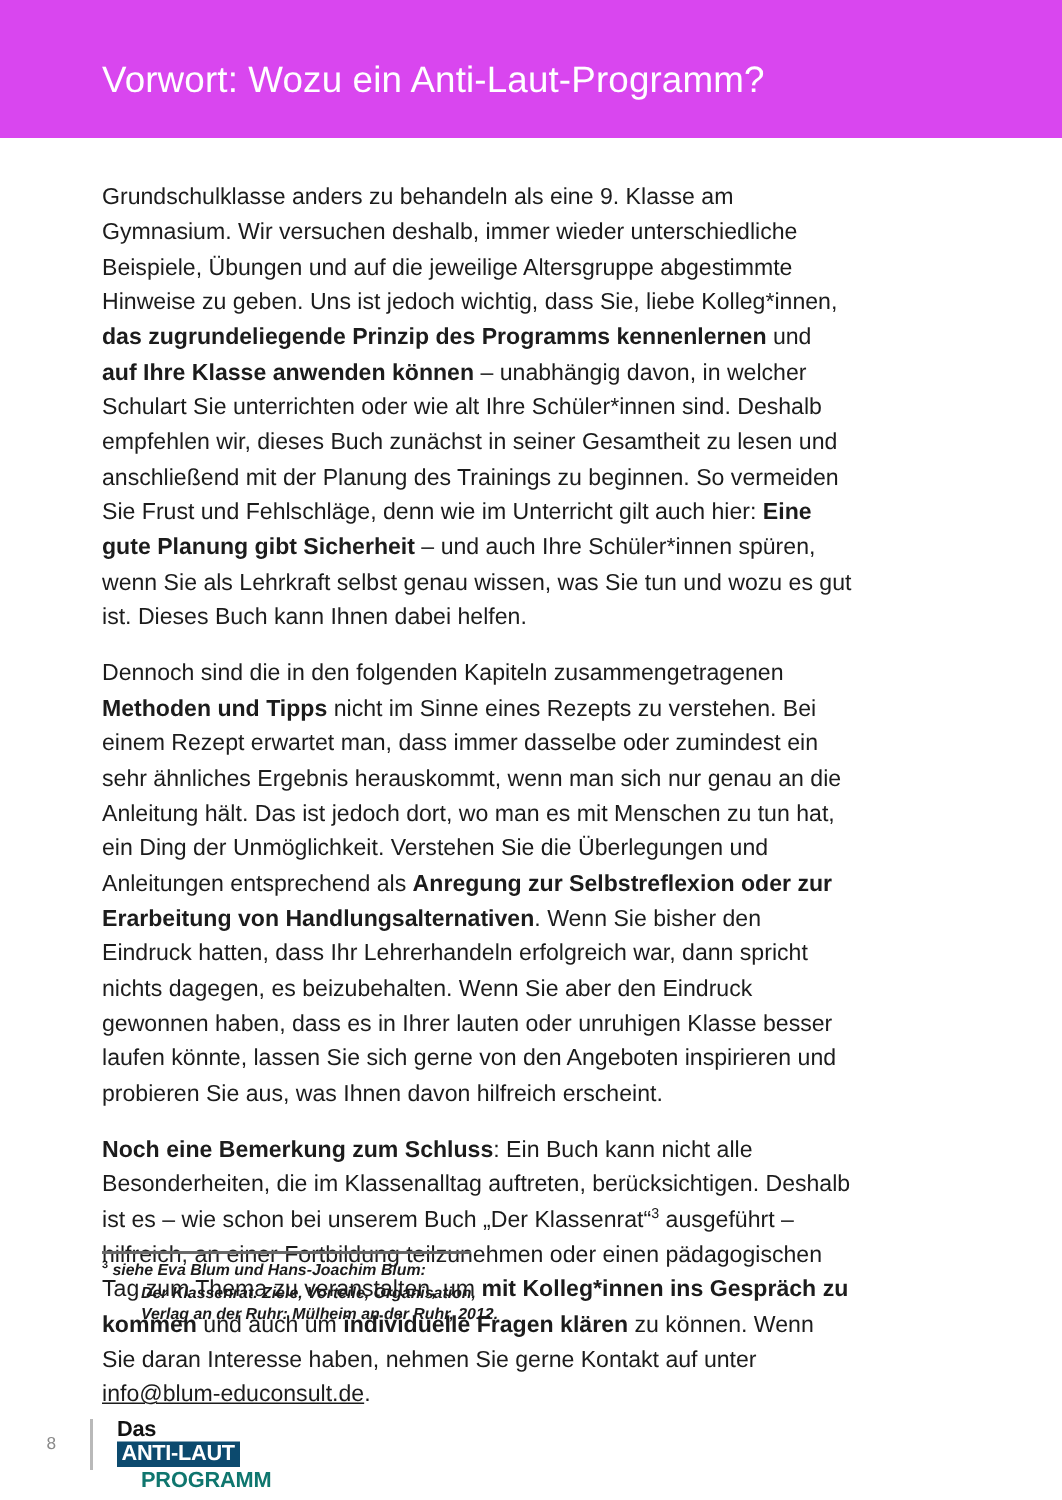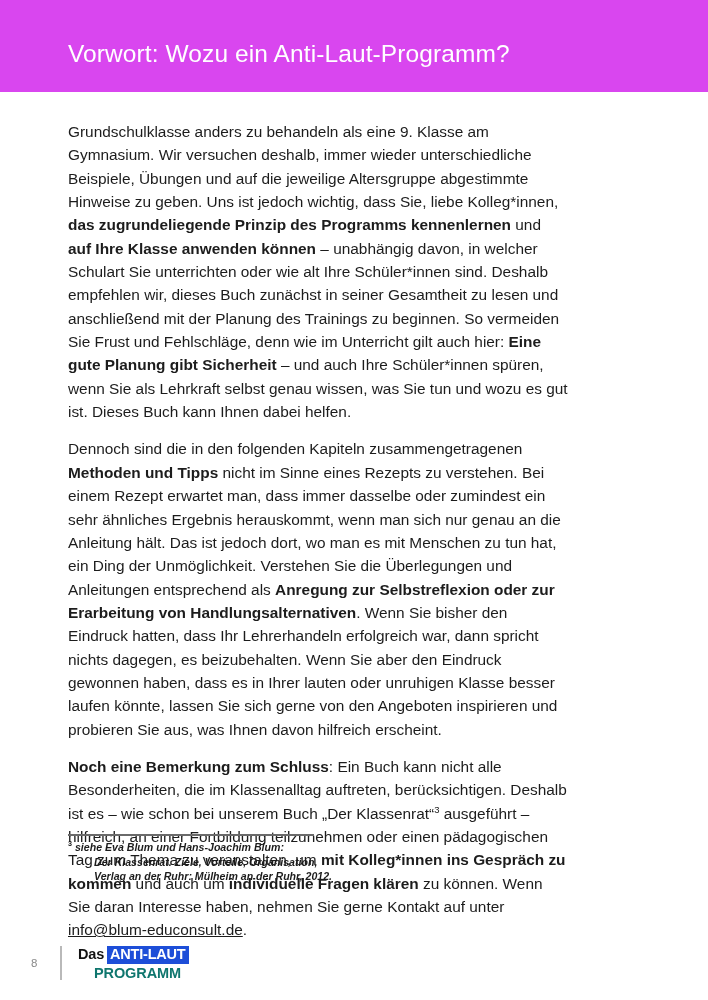--- a/index.html
+++ b/index.html
@@ -123,33 +123,34 @@
   .logo {
     position: absolute;
     left: 78px;
     top: 2px;
     line-height: 1;
   }
   .logo-row1 {
     display: flex;
     align-items: baseline;
     line-height: 1;
+    flex-direction: column;
   }
   .logo-das {
     font-size: 14.5px;
     font-weight: 700;
     color: #111111;
     letter-spacing: -0.2px;
     padding-right: 3px;
   }
   .logo-anti {
     font-size: 14.5px;
     font-weight: 700;
     color: #ffffff;
-    background: #1d4ed8;
+    background: #0c4a6e;
     padding: 1px 3px 2px 3px;
     letter-spacing: -0.2px;
   }
   .logo-row2 {
     font-size: 14.5px;
     font-weight: 700;
     color: #0f766e;
     letter-spacing: -0.1px;
     margin-top: 2px;
     padding-left: 16px;

